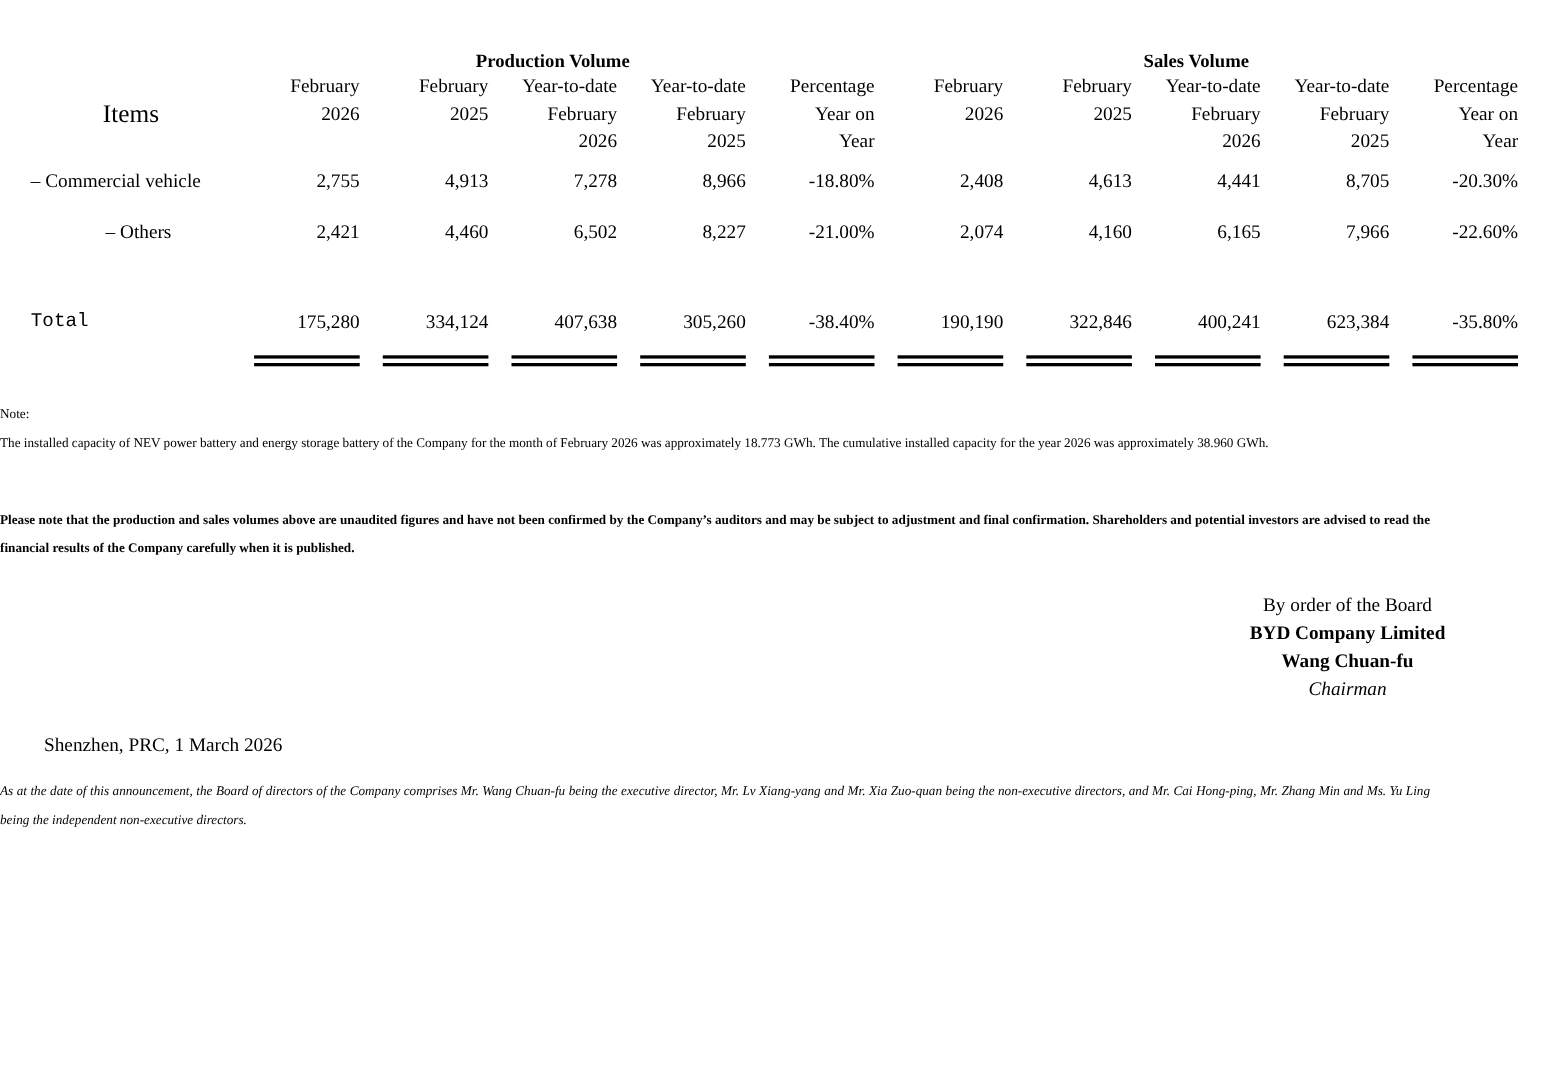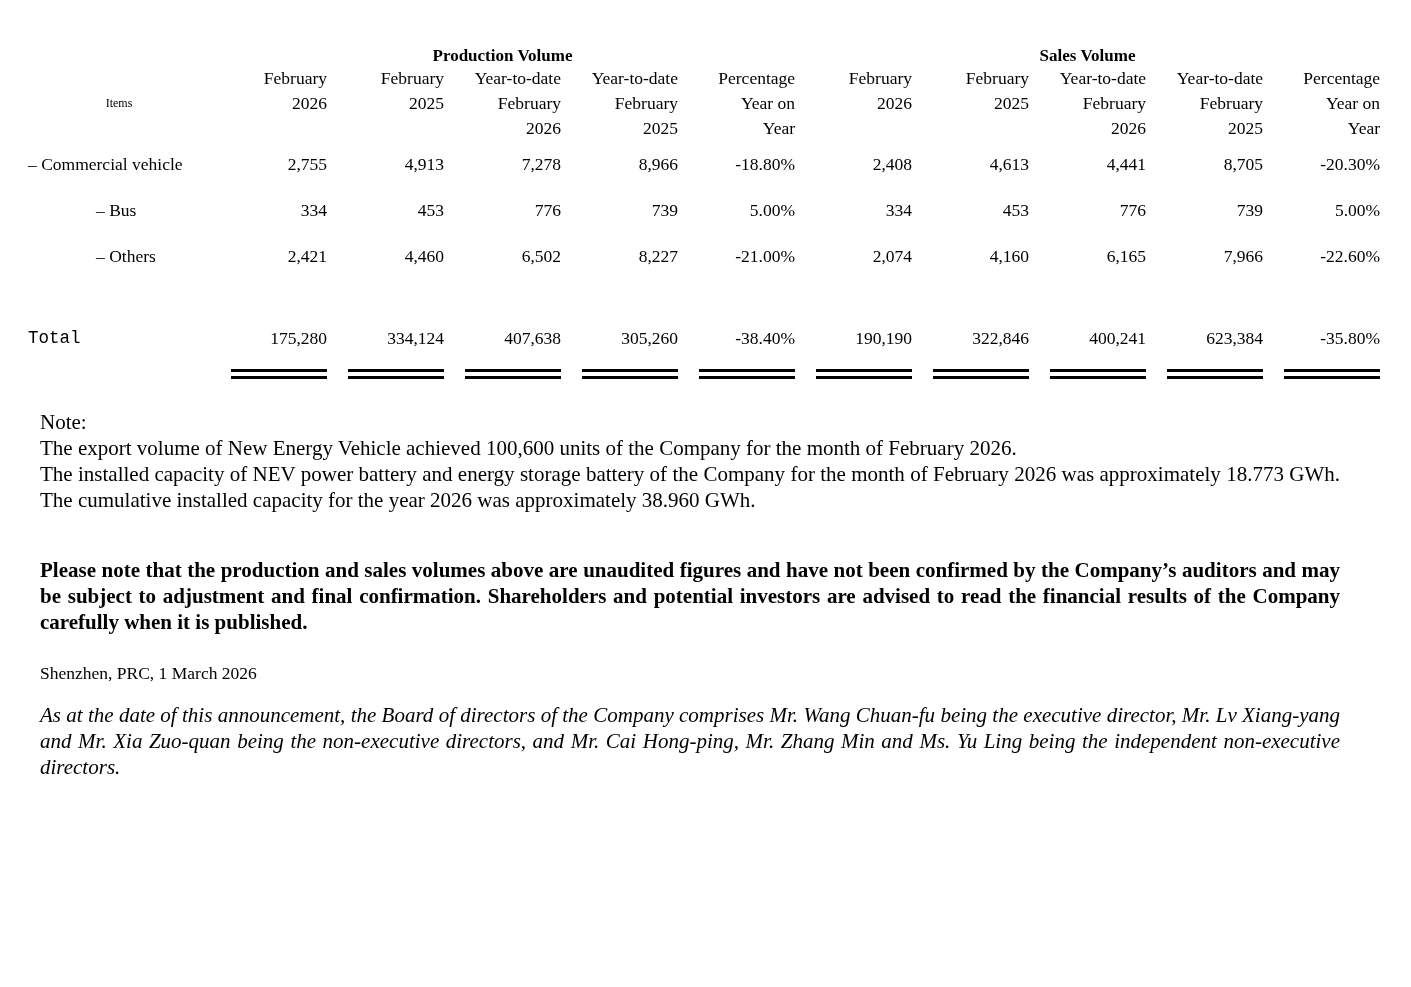--- a/index.html
+++ b/index.html
@@ -19,21 +19,21 @@
     width: 1352px;
     margin: 46px 0 0 28px;
   }
   .volume-table th, .volume-table td { padding: 0; }
   .group-head {
     font-weight: bold; font-size: 17px;
     text-align: center; vertical-align: bottom;
     padding-bottom: 12px;
   }
   .items-head {
-    font-size: 12px; font-weight: normal;
+    font-size: 23px; font-weight: normal;
     text-align: center; vertical-align: middle;
     padding-bottom: 14px;
   }
   .col-head {
     font-size: 17.5px; font-weight: normal;
     text-align: right; vertical-align: top;
     white-space: pre-line; line-height: 25px;
     padding-bottom: 12px;
   }
   tbody td { height: 46px; vertical-align: middle; }
@@ -42,21 +42,21 @@
   .row-label.total-label { text-align: left; padding-left: 0; font-family: Liberation Mono, monospace; }
   .num { font-size: 17.5px; text-align: right; }
   .spacer-row td { height: 36px; }
   .rule-cell { height: 26px; vertical-align: middle; padding-top: 6px; }
   .double-rule {
     width: 96px; height: 10px; margin-left: auto;
     border-top: 3px solid #000; border-bottom: 3px solid #000;
   }
 
   
-  .body-text { margin-left: 40px; width: 1300px; font-size: 21px; line-height: 26px; }
+  .body-text { width: 1300px; font-size: 12px; line-height: 26px; }
   .just { text-align: justify; }
   .note { margin-top: 22px; }
   .disclaimer { font-weight: bold; margin-top: 44px; }
   .signoff {
     width: 264px; margin: 26px 54px 0 auto;
     text-align: center; font-size: 17.5px; line-height: 25.5px;
   }
   .signoff .bold { font-weight: bold; }
   .signoff .italic { font-style: italic; }
   .dateline { margin: 28px 0 0 40px; font-size: 17.5px; }
@@ -126,33 +126,20 @@
           <td class="num">7,278</td>
           <td class="num">8,966</td>
           <td class="num">-18.80%</td>
           <td class="num">2,408</td>
           <td class="num">4,613</td>
           <td class="num">4,441</td>
           <td class="num">8,705</td>
           <td class="num">-20.30%</td>
         </tr>
         <tr>
-          <td class="row-label indent">– Bus</td>
-          <td class="num">334</td>
-          <td class="num">453</td>
-          <td class="num">776</td>
-          <td class="num">739</td>
-          <td class="num">5.00%</td>
-          <td class="num">334</td>
-          <td class="num">453</td>
-          <td class="num">776</td>
-          <td class="num">739</td>
-          <td class="num">5.00%</td>
-        </tr>
-        <tr>
           <td class="row-label indent">– Others</td>
           <td class="num">2,421</td>
           <td class="num">4,460</td>
           <td class="num">6,502</td>
           <td class="num">8,227</td>
           <td class="num">-21.00%</td>
           <td class="num">2,074</td>
           <td class="num">4,160</td>
           <td class="num">6,165</td>
           <td class="num">7,966</td>
@@ -205,24 +192,29 @@
           </td>
           <td class="rule-cell">
             <div class="double-rule"></div>
           </td>
         </tr>
       </tbody>
   </table>
 
   <div class="body-text note">
     <p>Note:</p>
-    <p class="just">The export volume of New Energy Vehicle achieved 100,600 units of the Company for the month of February 2026.</p>
     <p class="just">The installed capacity of NEV power battery and energy storage battery of the Company for the month of February 2026 was approximately 18.773 GWh. The cumulative installed capacity for the year 2026 was approximately 38.960 GWh.</p>
   </div>
 
   <p class="body-text just disclaimer">Please note that the production and sales volumes above are unaudited figures and have not been confirmed by the Company’s auditors and may be subject to adjustment and final confirmation. Shareholders and potential investors are advised to read the financial results of the Company carefully when it is published.</p>
 
+  <div class="signoff">
+    <div>By order of the Board</div>
+    <div class="bold">BYD Company Limited</div>
+    <div class="bold">Wang Chuan-fu</div>
+    <div class="italic">Chairman</div>
+  </div>
 
   <p class="dateline">Shenzhen, PRC, 1 March 2026</p>
 
   <p class="body-text just board">As at the date of this announcement, the Board of directors of the Company comprises Mr. Wang Chuan-fu being the executive director, Mr. Lv Xiang-yang and Mr. Xia Zuo-quan being the non-executive directors, and Mr. Cai Hong-ping, Mr. Zhang Min and Ms. Yu Ling being the independent non-executive directors.</p>
 
 </div>
 
 </body></html>

